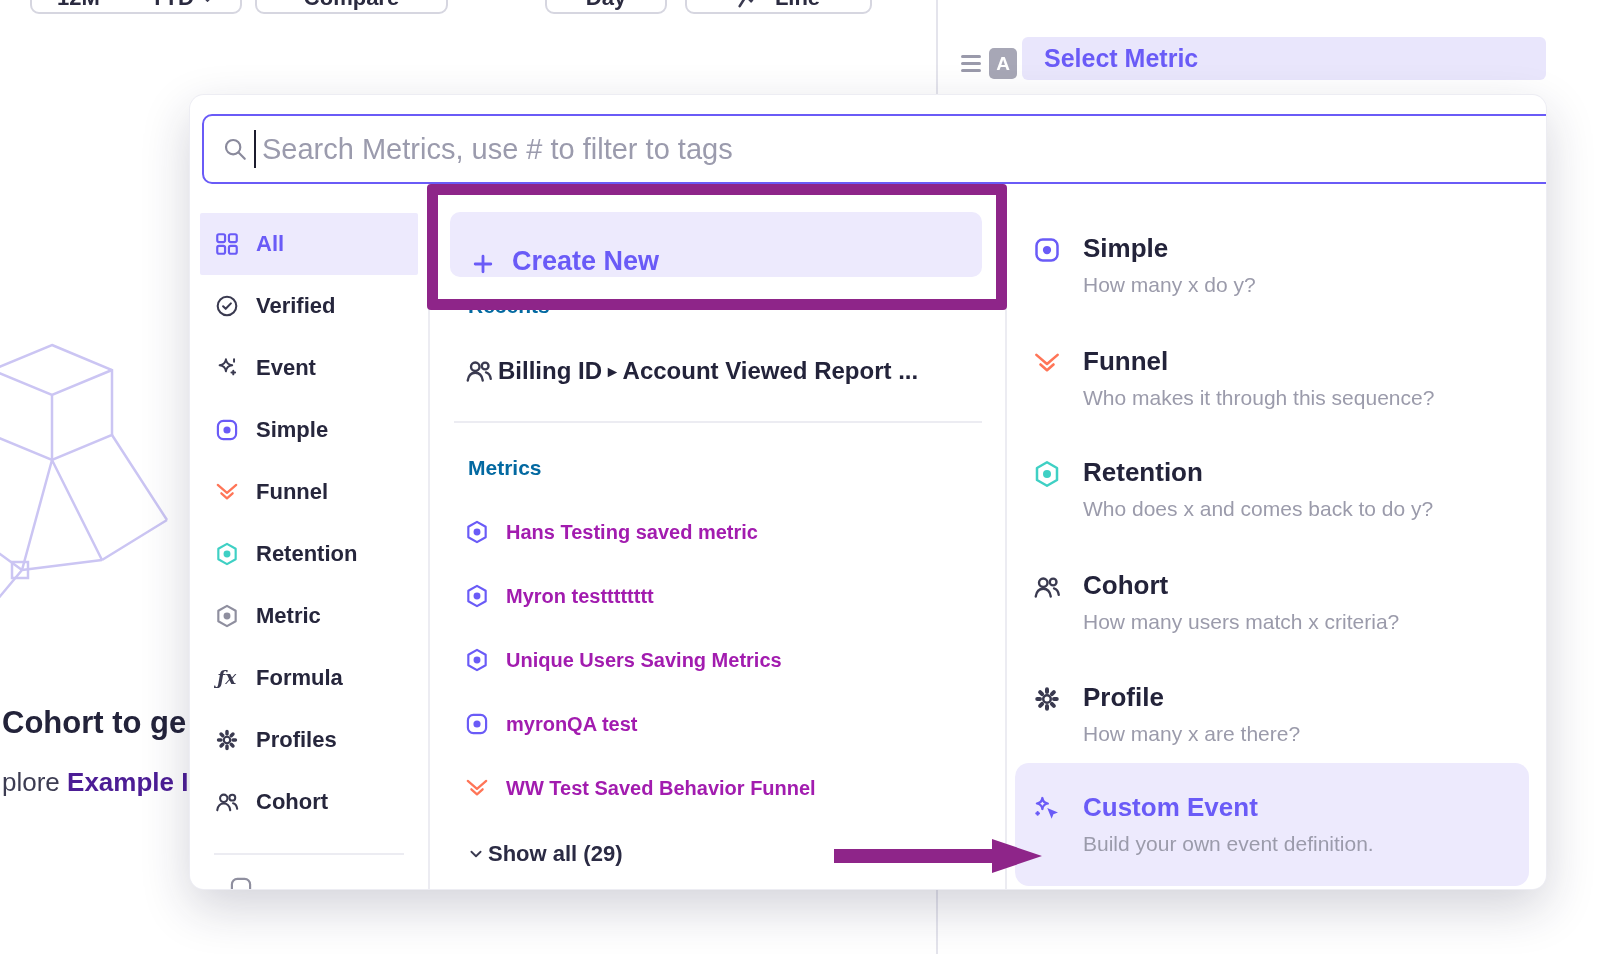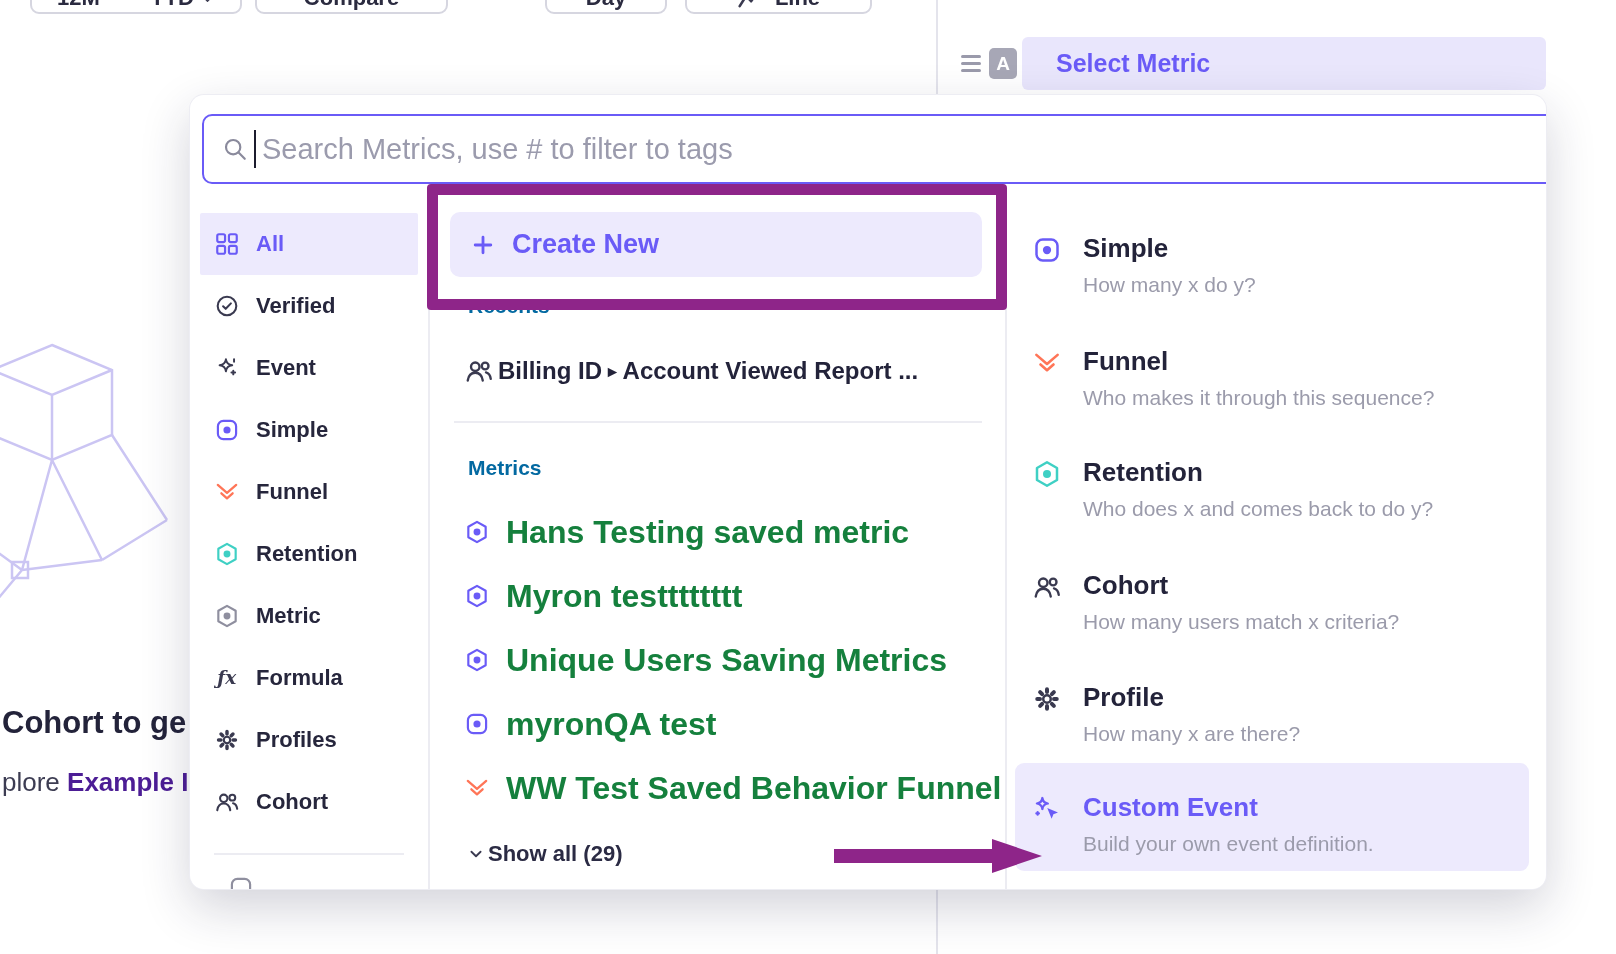--- a/index.html
+++ b/index.html
@@ -12,55 +12,55 @@
 .btn-compare{left:255px;width:193px}
 .btn-day{left:545px;width:122px}
 .btn-line{left:685px;width:187px}
 .ytd{display:flex;align-items:flex-end;gap:6px}
 .chev12{width:15px;height:15px;margin-bottom:4px}
 .zig{width:26px;height:26px;margin-bottom:0}
 
 .drag{left:961px;top:55px;width:20px;display:flex;flex-direction:column;gap:4.5px}
 .drag i{display:block;height:2.5px;background:#9a9aab;border-radius:2px}
 .series-badge{left:989px;top:48px;width:28px;height:31px;background:#a7a7b6;border-radius:5px;color:#fff;font-size:19px;font-weight:700;display:flex;align-items:center;justify-content:center}
-.sel-pill{left:1022px;top:37px;width:524px;height:53px;background:#e9e6fc;border-radius:6px;display:flex;align-items:center;padding-left:34px;font-size:25px;font-weight:600;color:#6a5bf7;cursor:pointer}
+.sel-pill{left:1022px;top:37px;width:524px;height:43px;background:#e9e6fc;border-radius:6px;display:flex;align-items:center;padding-left:22px;font-size:25px;font-weight:600;color:#6a5bf7;cursor:pointer}
 .vdiv{left:936px;top:0;width:2px;height:954px;background:#e4e4ec}
 
 .illus{left:-18px;top:330px}
 .headline{left:2px;top:705px;font-size:31px;font-weight:700;white-space:nowrap}
 .subline{left:2px;top:767px;font-size:26px;color:#3c3c52;white-space:nowrap}
 .subline .lnk{color:#4c1d95;font-weight:600;cursor:pointer}
 
 .modal{left:190px;top:95px;width:1356px;height:794px;background:#fff;border-radius:14px;box-shadow:0 0 0 1px #ededf3,0 18px 50px rgba(28,28,64,.2);z-index:10;overflow:hidden}
 .search{position:absolute;left:12px;top:19px;width:1552px;height:70px;border:2.5px solid #6a5bf7;border-radius:10px;display:flex;align-items:center;padding:0 18px;gap:6px}
 .search .caret{width:2px;height:38px;background:#1c1c2e;flex:none}
 .search input{flex:1;border:none;outline:none;font-family:inherit;font-size:29px;color:#23233a;background:transparent}
 .search input::placeholder{color:#9b9bad}
 .cats{position:absolute;left:0;top:118px;width:240px;height:676px;border-right:2px solid #ececf2}
 .cat{height:62px;margin:0 10px;padding:0 14px;border-radius:2px;display:flex;align-items:center;gap:16px;font-size:22px;font-weight:600;color:#26263c;cursor:pointer}
 .cat.sel{background:#edeafd;color:#6a5bf7}
 .cat-div{margin:20px 24px 0;border-top:2px solid #ececf2}
 .cat-part{margin:20px 0 0 38px;width:26px;height:26px;color:#8f8f9f}
 .vline2{position:absolute;left:815px;top:118px;width:2px;height:676px;background:#ececf2}
-.create{position:absolute;left:260px;top:117px;width:532px;height:65px;background:#edeafd;border-radius:10px;display:flex;align-items:center;gap:16px;padding:0 20px;color:#6a5bf7;font-size:27px;font-weight:600;cursor:pointer}
+.create{position:absolute;left:260px;top:117px;width:532px;height:65px;background:#edeafd;border-radius:10px;display:flex;align-items:flex-end;gap:16px;padding:0 20px;color:#6a5bf7;font-size:27px;font-weight:600;cursor:pointer}
 .sect{position:absolute;font-size:21px;font-weight:600;color:#0369a1}
 .sect-recents{left:278px;top:199px}
 .sect-metrics{left:278px;top:361px}
 .recent{position:absolute;left:274px;top:250px;height:52px;display:flex;align-items:center;gap:4px;font-size:24px;font-weight:600;color:#23233a;cursor:pointer}
 .sep{font-size:17px;color:#23233a;margin:0 2px}
 .mdiv{position:absolute;left:264px;top:326px;width:528px;border-top:2px solid #ececf2}
-.mrow{position:absolute;left:274px;height:50px;display:flex;align-items:center;gap:16px;font-size:32px;font-weight:600;color:#15803d;cursor:pointer}
+.mrow{position:absolute;left:274px;height:50px;display:flex;align-items:center;gap:16px;font-size:20px;font-weight:600;color:#a21caf;cursor:pointer}
 .r1{top:412px}.r2{top:476px}.r3{top:540px}.r4{top:604px}.r5{top:668px}
 .showall{position:absolute;left:276px;top:744px;height:30px;display:flex;align-items:center;gap:2px;font-size:22px;font-weight:600;color:#2b2b44;cursor:pointer}
 .type{position:absolute;left:842px;width:500px;display:flex;gap:21px;align-items:flex-start;cursor:pointer}
 .t1{top:138px}.t2{top:251px}.t3{top:362px}.t4{top:475px}.t5{top:587px}
 .ti{width:30px;height:30px;margin-top:2px;flex:none}
 .type h3{font-size:26px;font-weight:700;color:#23233a;line-height:30px}
 .type p{font-size:21px;color:#9b9bab;margin-top:10px}
-.custom-hl{position:absolute;left:825px;top:668px;width:514px;height:108px;background:#edeafd;border-radius:9px;cursor:pointer}
+.custom-hl{position:absolute;left:825px;top:668px;width:514px;height:123px;background:#edeafd;border-radius:14px;cursor:pointer}
 .custom-hl .type{left:17px;top:29px}
 .custom-hl h3{color:#6a5bf7}
 
 .ic{width:26px;height:26px;flex:none}
 .ic30{width:30px;height:30px}
 .ic20{width:20px;height:20px}
 .c-purple{color:#6a5bf7}.c-orange{color:#ff7557}.c-teal{color:#3fd0c4}.c-gray{color:#8f8f9f}.c-dark{color:#3a3a50}
 
 .anno-rect{left:427px;top:184px;width:580px;height:126px;border:11px solid #8e2589;border-radius:4px;z-index:50;pointer-events:none}
 .anno-arrow{left:834px;top:834px;z-index:50;pointer-events:none}

